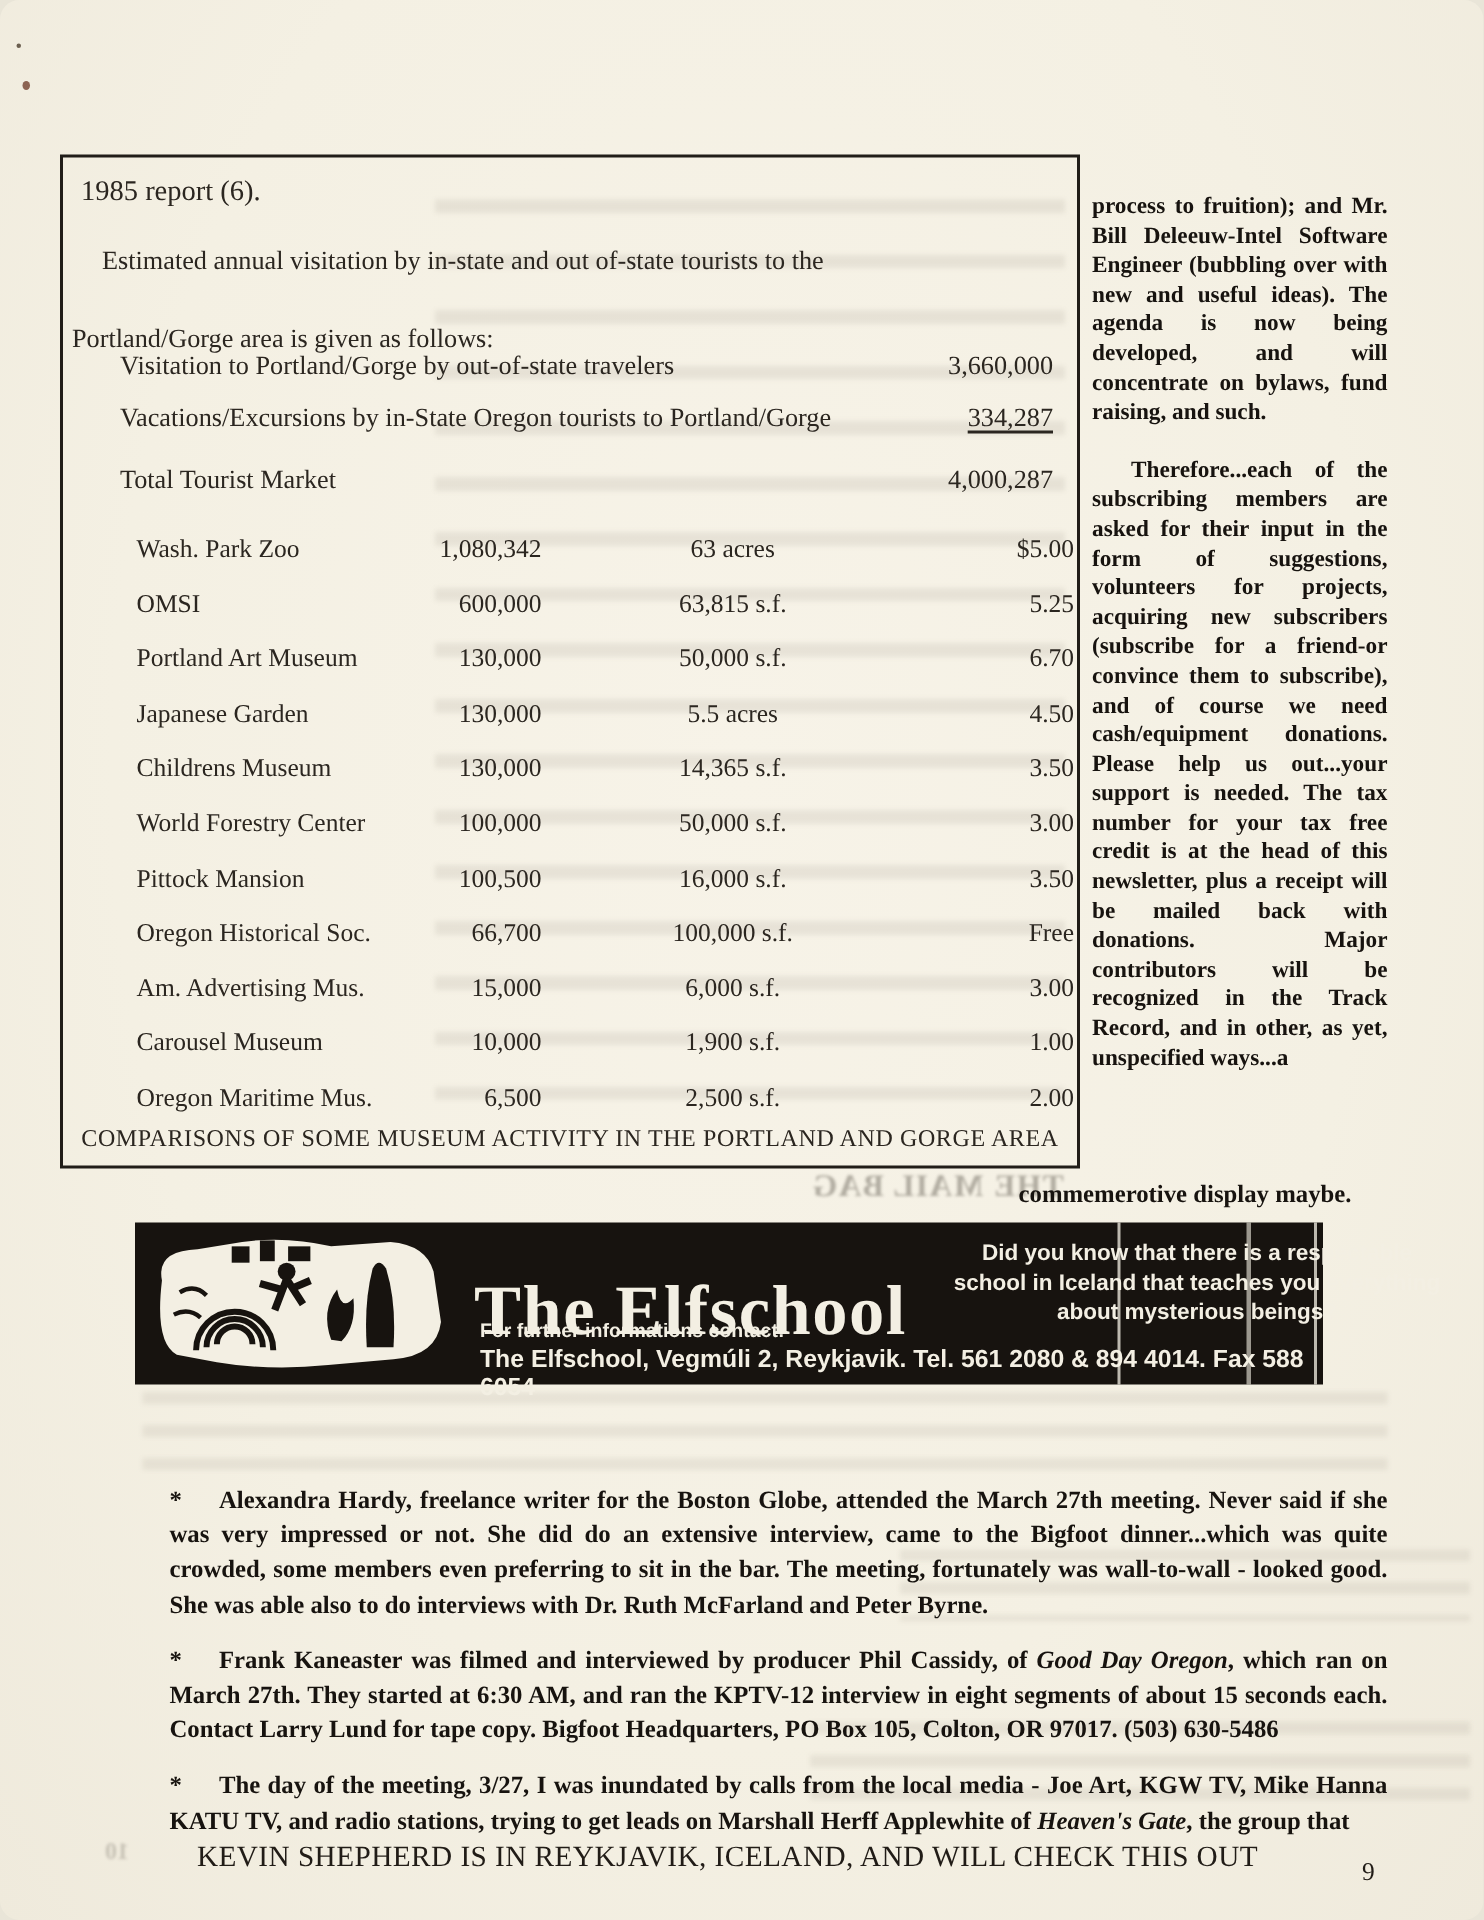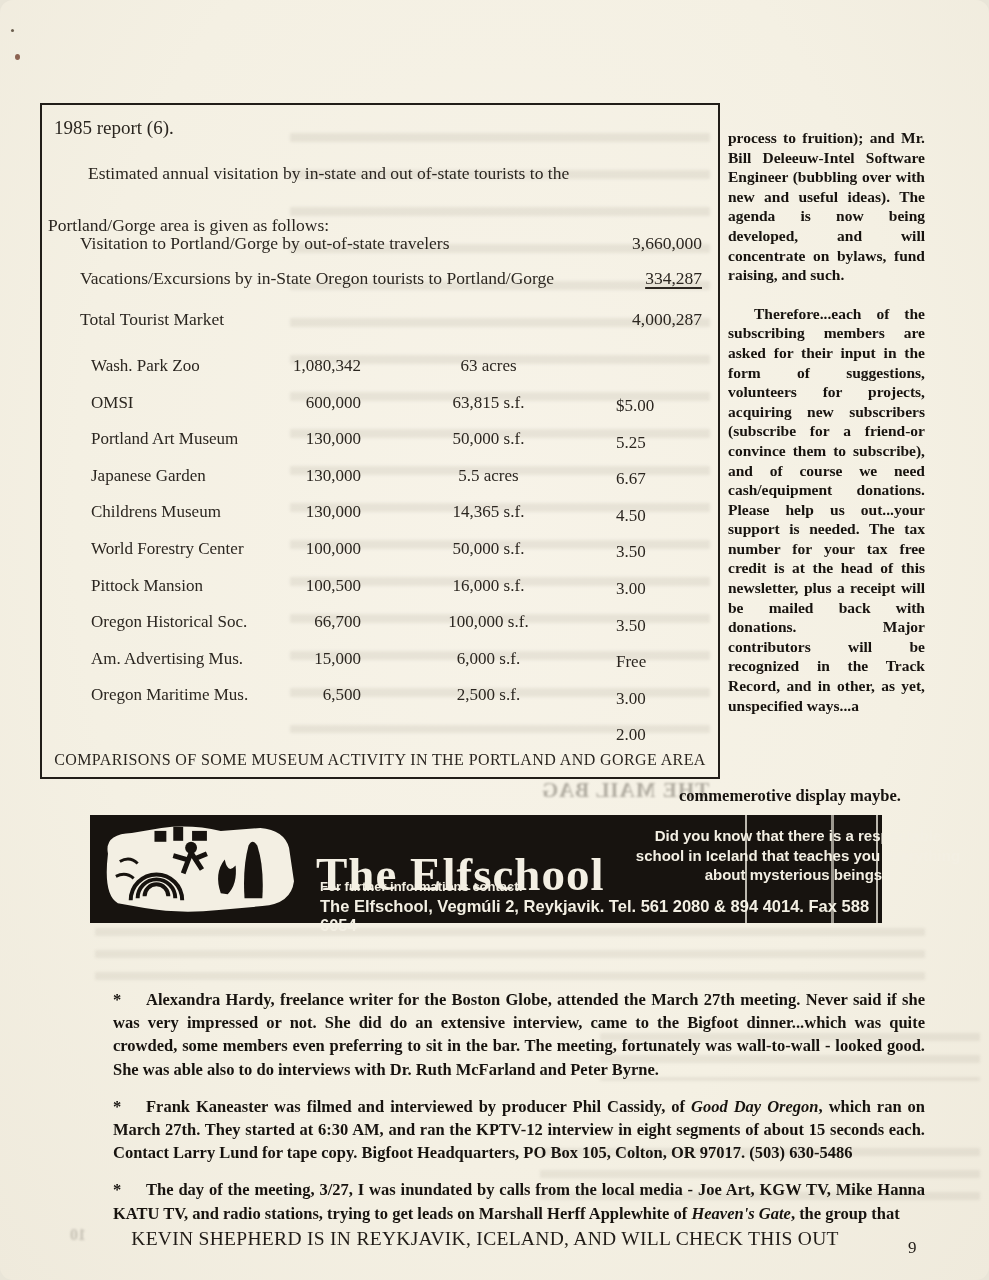--- a/index.html
+++ b/index.html
@@ -15,33 +15,33 @@
   .ghost.fine{background:repeating-linear-gradient(to bottom, rgba(112,102,88,.18) 0 8px, transparent 8px 22px);}
   .ghost-text{position:absolute;pointer-events:none;transform:scaleX(-1);filter:blur(1.2px);
     opacity:.40;font-weight:bold;color:#4a443a;text-align:center;}
   .speck{position:absolute;border-radius:50%;}
   .speck.s1{left:11px;top:29px;width:3px;height:3px;background:#6b5f4f;}
   .speck.s2{left:15px;top:54px;width:5px;height:6px;background:#7a4a38;opacity:.85;}
   
   .report-box{position:absolute;left:40px;top:103px;width:676px;height:672px;
     border:2px solid #211d18;}
   .box-title{position:absolute;left:12px;top:12px;font-size:19px;}
-  .intro-1{position:absolute;left:46px;top:58px;font-size:17.5px;}
+  .intro-1{position:absolute;left:26px;top:58px;font-size:17.5px;}
   .intro-2{position:absolute;left:6px;top:110px;font-size:17.5px;}
   .summary{position:absolute;left:38px;right:16px;top:128px;font-size:17.5px;}
   .summary-row{display:flex;justify-content:space-between;line-height:20px;}
   .summary-row:nth-child(1){margin-bottom:15px;}
   .summary-row:nth-child(2){margin-bottom:21px;align-items:center;}
   .summary-row .val.u{text-decoration:underline;text-underline-offset:3px;text-decoration-thickness:1.5px;}
   .museum-rows{position:absolute;left:0;right:0;top:243px;}
   .museum-row{display:grid;grid-template-columns:185px 85px 255px 100px;padding-left:49px;
     height:36.6px;line-height:36.6px;font-size:17px;}
   .museum-row .c-visitors{text-align:right;}
   .museum-row .c-size{text-align:center;}
-  .museum-row .c-price{margin-top:40px;}
+  .museum-row .c-price{text-align:right;}
   .box-caption{position:absolute;left:0;bottom:8px;width:100%;text-align:center;
     font-size:16px;letter-spacing:.4px;white-space:nowrap;}
   
   .right-col{position:absolute;left:728px;top:128px;width:197px;font-size:15.5px;
     line-height:19.6px;font-weight:bold;text-align:justify;color:#17130f;}
   .right-col p{margin:0 0 19px 0;}
   .right-col p:nth-child(2){text-indent:26px;}
   .closing-line{position:absolute;left:652px;top:786px;width:276px;text-align:center;
     font-weight:bold;font-size:16.5px;color:#17130f;}
   
@@ -112,21 +112,21 @@
         <div class="museum-row">
           <span class="c-name">OMSI</span>
           <span class="c-visitors">600,000</span>
           <span class="c-size">63,815 s.f.</span>
           <span class="c-price">5.25</span>
         </div>
         <div class="museum-row">
           <span class="c-name">Portland Art Museum</span>
           <span class="c-visitors">130,000</span>
           <span class="c-size">50,000 s.f.</span>
-          <span class="c-price">6.67</span>
+          <span class="c-price">6.70</span>
         </div>
         <div class="museum-row">
           <span class="c-name">Japanese Garden</span>
           <span class="c-visitors">130,000</span>
           <span class="c-size">5.5 acres</span>
           <span class="c-price">4.50</span>
         </div>
         <div class="museum-row">
           <span class="c-name">Childrens Museum</span>
           <span class="c-visitors">130,000</span>
@@ -149,20 +149,26 @@
           <span class="c-name">Oregon Historical Soc.</span>
           <span class="c-visitors">66,700</span>
           <span class="c-size">100,000 s.f.</span>
           <span class="c-price">Free</span>
         </div>
         <div class="museum-row">
           <span class="c-name">Am. Advertising Mus.</span>
           <span class="c-visitors">15,000</span>
           <span class="c-size">6,000 s.f.</span>
           <span class="c-price">3.00</span>
+        </div>
+        <div class="museum-row">
+          <span class="c-name">Carousel Museum</span>
+          <span class="c-visitors">10,000</span>
+          <span class="c-size">1,900 s.f.</span>
+          <span class="c-price">1.00</span>
         </div>
         <div class="museum-row">
           <span class="c-name">Oregon Maritime Mus.</span>
           <span class="c-visitors">6,500</span>
           <span class="c-size">2,500 s.f.</span>
           <span class="c-price">2.00</span>
         </div>
       </div>
     <div class="box-caption">COMPARISONS OF SOME MUSEUM ACTIVITY IN THE PORTLAND AND GORGE AREA</div>
   </div>

